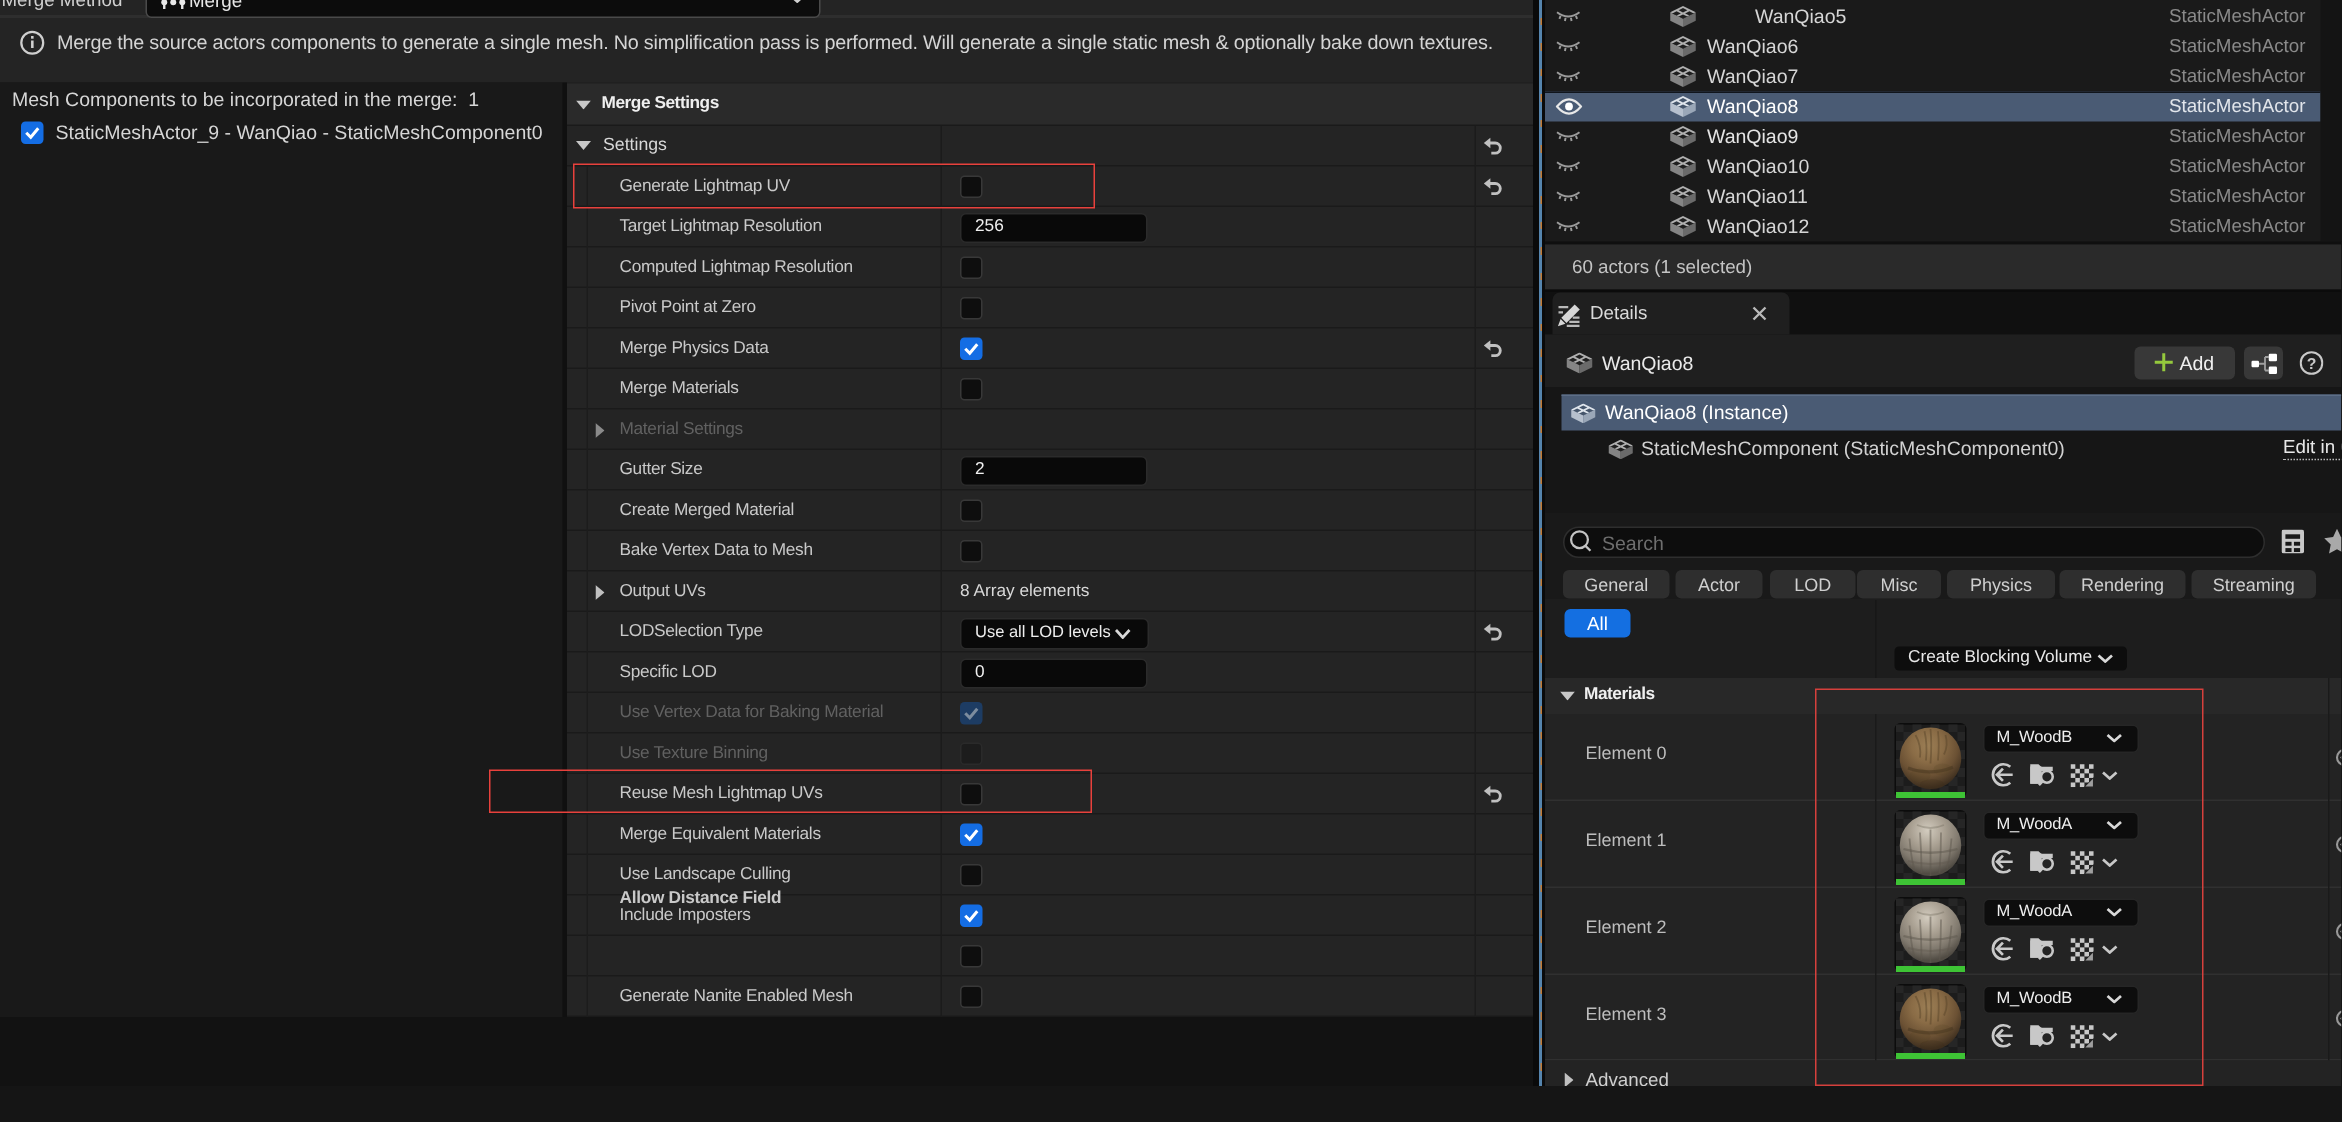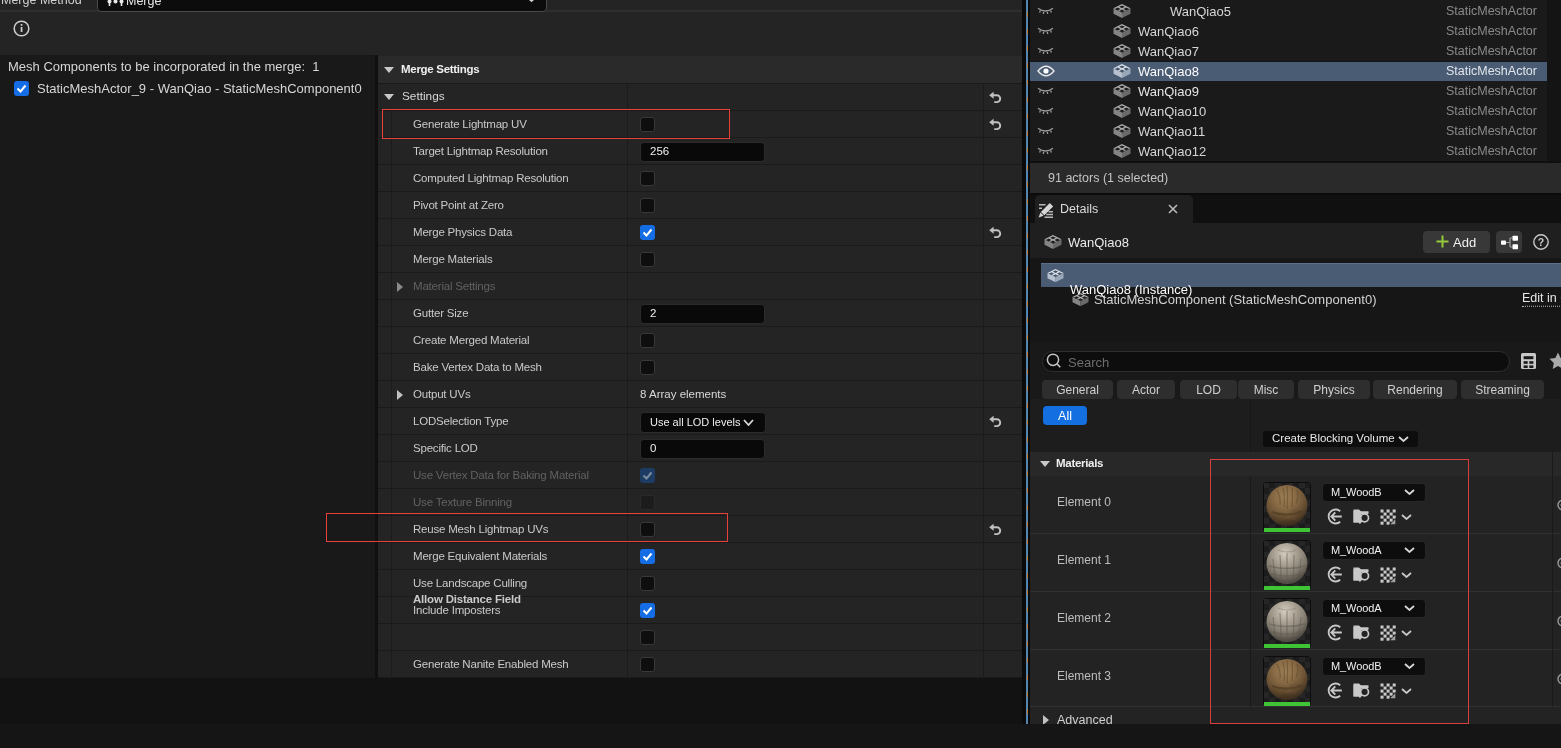--- a/index.html
+++ b/index.html
@@ -18,20 +18,21 @@
     </svg>
 <div style="position:absolute;left:126px;top:1px;transform:translateY(-50%);font-size:12.5px;color:#e8e8e8;font-weight:normal;letter-spacing:0px;white-space:nowrap;line-height:1;">Merge</div>
 <svg style="position:absolute;left:526px;top:-4px" width="11" height="6" fill="none" stroke="#d0d0d0" stroke-width="1.8">
       <polyline points="1,1 5.5,5 10,1"></polyline>
     </svg>
 <svg style="position:absolute;left:13px;top:20px" width="17" height="17" viewBox="0 0 17 17">
       <circle cx="8.5" cy="8.5" r="7.3" fill="none" stroke="#cfcfcf" stroke-width="1.5"></circle>
       <rect x="7.7" y="7" width="1.7" height="5" fill="#cfcfcf"></rect>
       <rect x="7.7" y="4" width="1.7" height="1.8" fill="#cfcfcf"></rect>
     </svg>
+<div style="position:absolute;left:38px;top:28px;transform:translateY(-50%);font-size:13.2px;color:#d4d4d4;font-weight:normal;letter-spacing:-0.15px;white-space:nowrap;line-height:1;">Merge the source actors components to generate a single mesh. No simplification pass is performed. Will generate a single static mesh &amp; optionally bake down textures.</div>
 <div class="" style="position:absolute;left:0px;top:55px;width:375px;height:623px;background:#191919;"></div>
 <div style="position:absolute;left:8px;top:66px;transform:translateY(-50%);font-size:13px;color:#d6d6d6;font-weight:normal;letter-spacing:0px;white-space:nowrap;line-height:1;">Mesh Components to be incorporated in the merge:&nbsp;&nbsp;1</div>
 <div class="" style="position:absolute;left:14px;top:81px;width:15px;height:15px;background:#146de4;border-radius:3px;"><svg width="15" height="15">
         <polyline points="3.5,7.5 6.5,10.5 11.5,4.5" stroke="#fff" stroke-width="2" fill="none"></polyline>
       </svg></div>
 <div style="position:absolute;left:37px;top:88px;transform:translateY(-50%);font-size:13px;color:#d6d6d6;font-weight:normal;letter-spacing:0px;white-space:nowrap;line-height:1;">StaticMeshActor_9 - WanQiao - StaticMeshComponent0</div>
 <div class="" style="position:absolute;left:375px;top:55px;width:3px;height:623px;background:#101010;"></div>
 <div class="" style="position:absolute;left:378px;top:55px;width:644px;height:623px;background:#242424;"></div>
 <div class="" style="position:absolute;left:378px;top:56px;width:644px;height:28px;background:#2a2a2a;border-bottom:1px solid #1a1a1a;box-sizing:border-box;"></div>
 <svg style="position:absolute;left:384px;top:67px" width="10" height="6">
@@ -290,21 +291,21 @@
         <polygon points="4.7,3.5 7.6,4.95 4.7,6.4 1.8,4.95"></polygon>
         <polygon points="13.3,3.5 16.2,4.95 13.3,6.4 10.4,4.95"></polygon>
         <polygon points="9,5.6 11.9,7.05 9,8.5 6.1,7.05"></polygon>
       </g>
     </svg>
 <div style="position:absolute;left:1138px;top:151px;transform:translateY(-50%);font-size:13px;color:#d6d6d6;font-weight:normal;letter-spacing:0px;white-space:nowrap;line-height:1;">WanQiao12</div>
 <div style="position:absolute;left:1443px;top:151px;transform:translateY(-50%);font-size:12.5px;color:#8a8a8a;font-weight:normal;letter-spacing:0px;white-space:nowrap;line-height:1;width:94px;text-align:right;">StaticMeshActor</div>
 <div class="" style="position:absolute;left:1547px;top:0px;width:14px;height:161px;background:#141414;"></div>
 <div class="" style="position:absolute;left:1030px;top:161px;width:531px;height:2px;background:#0f0f0f;"></div>
 <div class="" style="position:absolute;left:1030px;top:163px;width:531px;height:30px;background:#2a2a2a;"></div>
-<div style="position:absolute;left:1048px;top:178px;transform:translateY(-50%);font-size:12.5px;color:#c4c4c4;font-weight:normal;letter-spacing:0px;white-space:nowrap;line-height:1;">91 actors (1 selected)</div>
+<div style="position:absolute;left:1048px;top:178px;transform:translateY(-50%);font-size:12.5px;color:#c4c4c4;font-weight:normal;letter-spacing:0px;white-space:nowrap;line-height:1;">60 actors (1 selected)</div>
 <div class="" style="position:absolute;left:1030px;top:193px;width:531px;height:2px;background:#0b0b0b;"></div>
 <div class="" style="position:absolute;left:1030px;top:195px;width:531px;height:28px;background:#101010;"></div>
 <div class="" style="position:absolute;left:1035px;top:195px;width:158px;height:28px;background:#1f1f1f;border-radius:5px 5px 0 0;"></div>
 <svg style="position:absolute;left:1038px;top:202px" width="17" height="16" viewBox="0 0 17 16">
       <path d="M1,2.8 H7.5 M1,6.2 H4" stroke="#b9b9b9" stroke-width="1.5"></path>
       <path d="M10.5,9.7 H15 M8.2,12.5 H15 M6.5,15.2 H15" stroke="#b9b9b9" stroke-width="1.5"></path>
       <polygon points="11.8,1 15.2,4.4 6.3,13.3 2.9,9.9" fill="#d6d6d6"></polygon>
       <polygon points="2.4,10.6 5.6,13.8 0.6,15.5" fill="#d6d6d6"></polygon>
     </svg>
 <div style="position:absolute;left:1060px;top:209px;transform:translateY(-50%);font-size:12.5px;color:#dadada;font-weight:normal;letter-spacing:0px;white-space:nowrap;line-height:1;">Details</div>
@@ -346,21 +347,21 @@
       <polygon points="9,0 17.5,4.2 9,8.4 0.5,4.2" fill="#dfe5ec"></polygon>
       <polygon points="0.5,4.2 9,8.4 9,14 0.5,9.8" fill="#b6c0ce"></polygon>
       <polygon points="17.5,4.2 9,8.4 9,14 17.5,9.8" fill="#9aa7b8"></polygon>
       <g fill="#46566c">
         <polygon points="9,1.4 11.9,2.85 9,4.3 6.1,2.85"></polygon>
         <polygon points="4.7,3.5 7.6,4.95 4.7,6.4 1.8,4.95"></polygon>
         <polygon points="13.3,3.5 16.2,4.95 13.3,6.4 10.4,4.95"></polygon>
         <polygon points="9,5.6 11.9,7.05 9,8.5 6.1,7.05"></polygon>
       </g>
     </svg>
-<div style="position:absolute;left:1070px;top:275px;transform:translateY(-50%);font-size:13px;color:#ffffff;font-weight:normal;letter-spacing:0px;white-space:nowrap;line-height:1;margin-top:14px;">WanQiao8 (Instance)</div>
+<div style="position:absolute;left:1070px;top:275px;transform:translateY(-50%);font-size:13px;color:#ffffff;font-weight:normal;letter-spacing:0px;white-space:nowrap;line-height:1;">WanQiao8 (Instance)</div>
 <svg style="position:absolute;left:1072px;top:293px" width="17" height="13.2" viewBox="0 0 18 14">
       <polygon points="9,0 17.5,4.2 9,8.4 0.5,4.2" fill="#b0b0b0"></polygon>
       <polygon points="0.5,4.2 9,8.4 9,14 0.5,9.8" fill="#858585"></polygon>
       <polygon points="17.5,4.2 9,8.4 9,14 17.5,9.8" fill="#6a6a6a"></polygon>
       <g fill="#1f1f1f">
         <polygon points="9,1.4 11.9,2.85 9,4.3 6.1,2.85"></polygon>
         <polygon points="4.7,3.5 7.6,4.95 4.7,6.4 1.8,4.95"></polygon>
         <polygon points="13.3,3.5 16.2,4.95 13.3,6.4 10.4,4.95"></polygon>
         <polygon points="9,5.6 11.9,7.05 9,8.5 6.1,7.05"></polygon>
       </g>

